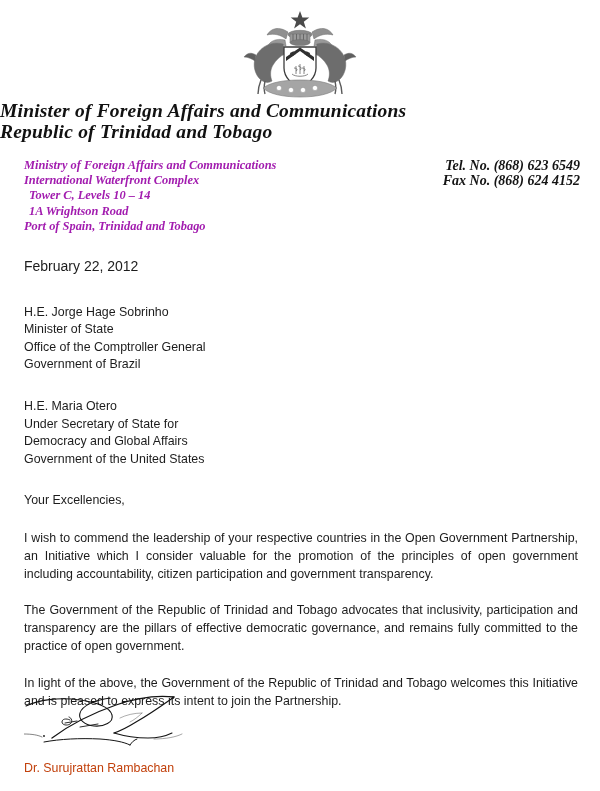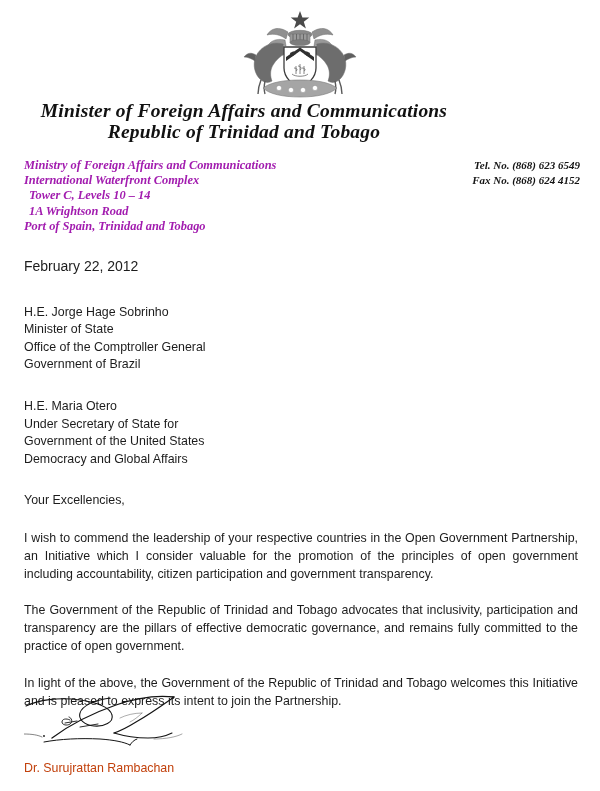--- a/index.html
+++ b/index.html
@@ -23,24 +23,23 @@
     left: 0;
     top: 8px;
     width: 600px;
     text-align: center;
   }
   .crest-wrap svg { display: inline-block; }
 
   
   .title-block {
     position: absolute;
-    left: 6px;
+    left: 0;
     top: 100px;
     width: 476px;
-    text-align: center;
   }
   .title-line {
     font-family: "Liberation Serif", "DejaVu Serif", serif;
     font-style: italic;
     font-weight: bold;
     font-size: 19.5px;
     line-height: 21px;
     color: #111111;
     letter-spacing: 0.2px;
     white-space: nowrap;
@@ -61,21 +60,21 @@
     font-size: 12.4px;
     line-height: 15.2px;
     color: #a21caf;
   }
   .lh-right {
     float: right;
     text-align: right;
     font-family: "Liberation Serif", "DejaVu Serif", serif;
     font-style: italic;
     font-weight: bold;
-    font-size: 11px;
+    font-size: 14px;
     line-height: 15.2px;
     color: #141414;
   }
   .lh-left .indent { padding-left: 5px; }
   .email-addr {
     text-decoration: underline;
   }
   .clear { clear: both; }
 
   
@@ -230,22 +229,22 @@
     <div class="addressee">
       <div>H.E. Jorge Hage Sobrinho</div>
       <div>Minister of State</div>
       <div>Office of the Comptroller General</div>
       <div>Government of Brazil</div>
     </div>
 
     <div class="addressee">
       <div>H.E. Maria Otero</div>
       <div>Under Secretary of State for</div>
+      <div>Democracy and Global Affairs</div>
       <div>Government of the United States</div>
-      <div>Democracy and Global Affairs</div>
     </div>
 
     <div class="salutation">Your Excellencies,</div>
 
     <p class="para">I wish to commend the leadership of your respective countries in the Open Government Partnership, an Initiative which I consider valuable for the promotion of the principles of open government including accountability, citizen participation and government transparency.</p>
     <p class="para">The Government of the Republic of Trinidad and Tobago advocates that inclusivity, participation and transparency are the pillars of effective democratic governance, and remains fully committed to the practice of open government.</p>
     <p class="para">In light of the above, the Government of the Republic of Trinidad and Tobago welcomes this Initiative and is pleased to express its intent to join the Partnership.</p>
   </div>
 
   <div class="signature-area">

